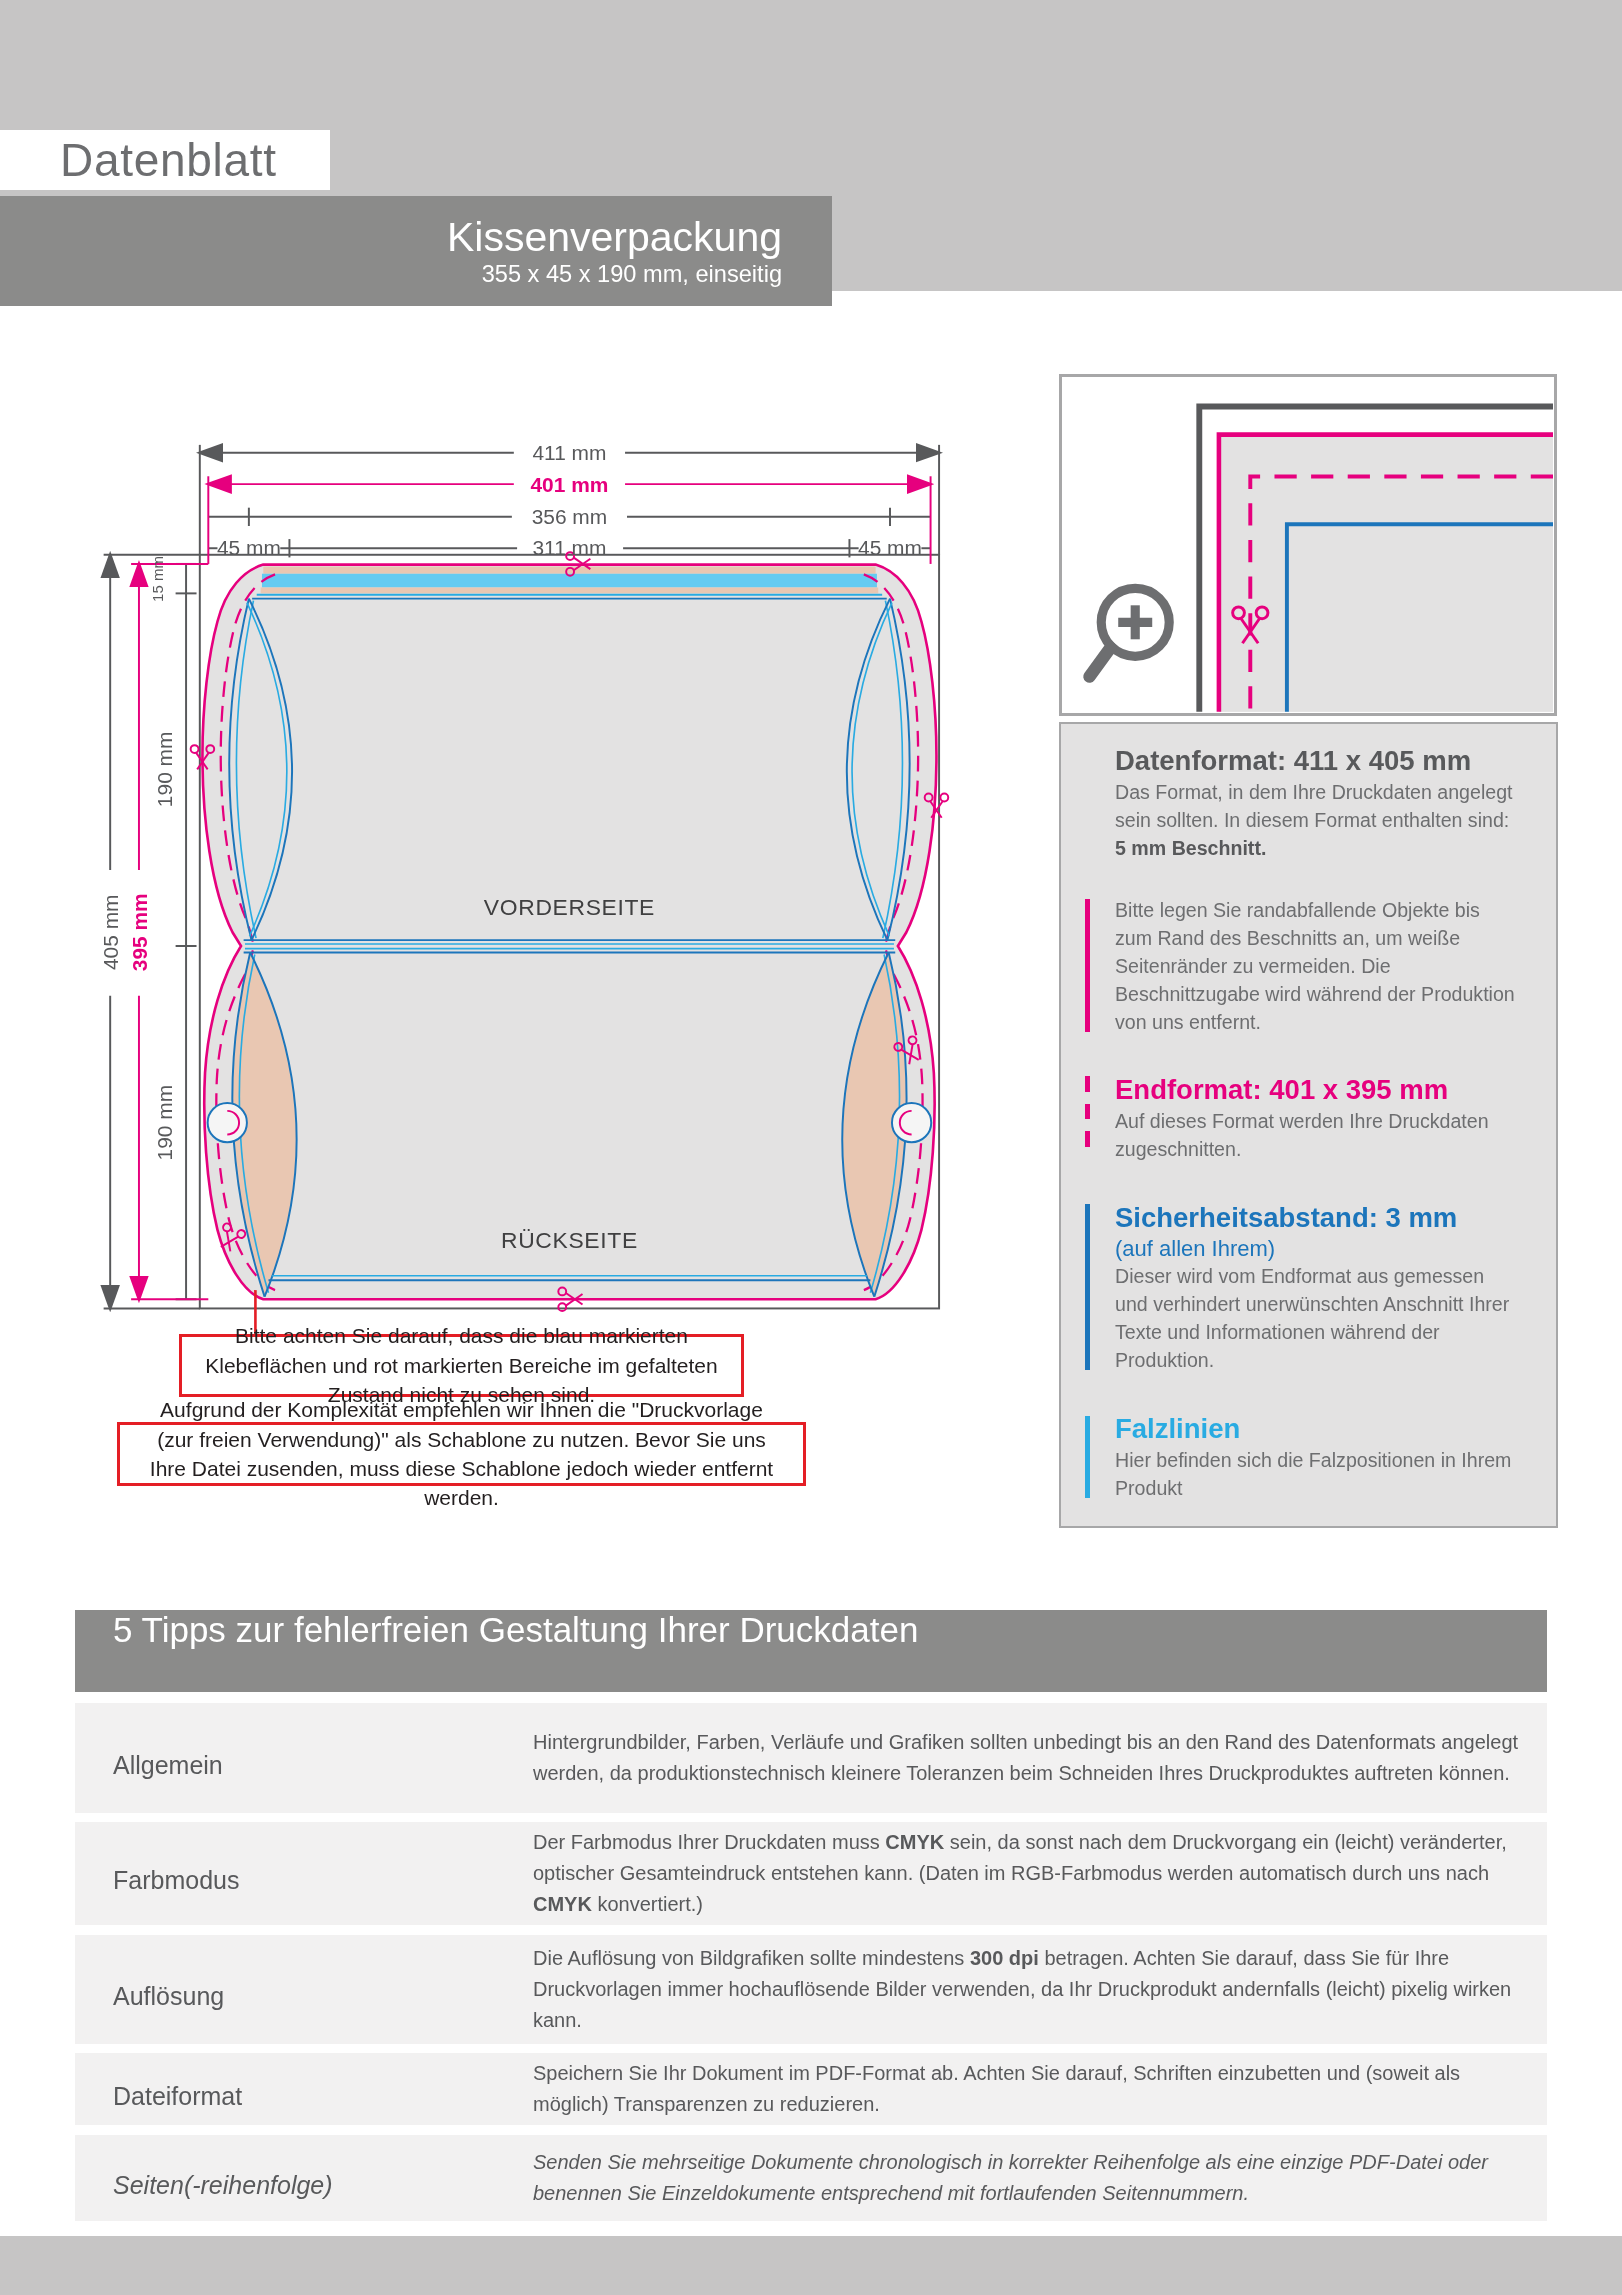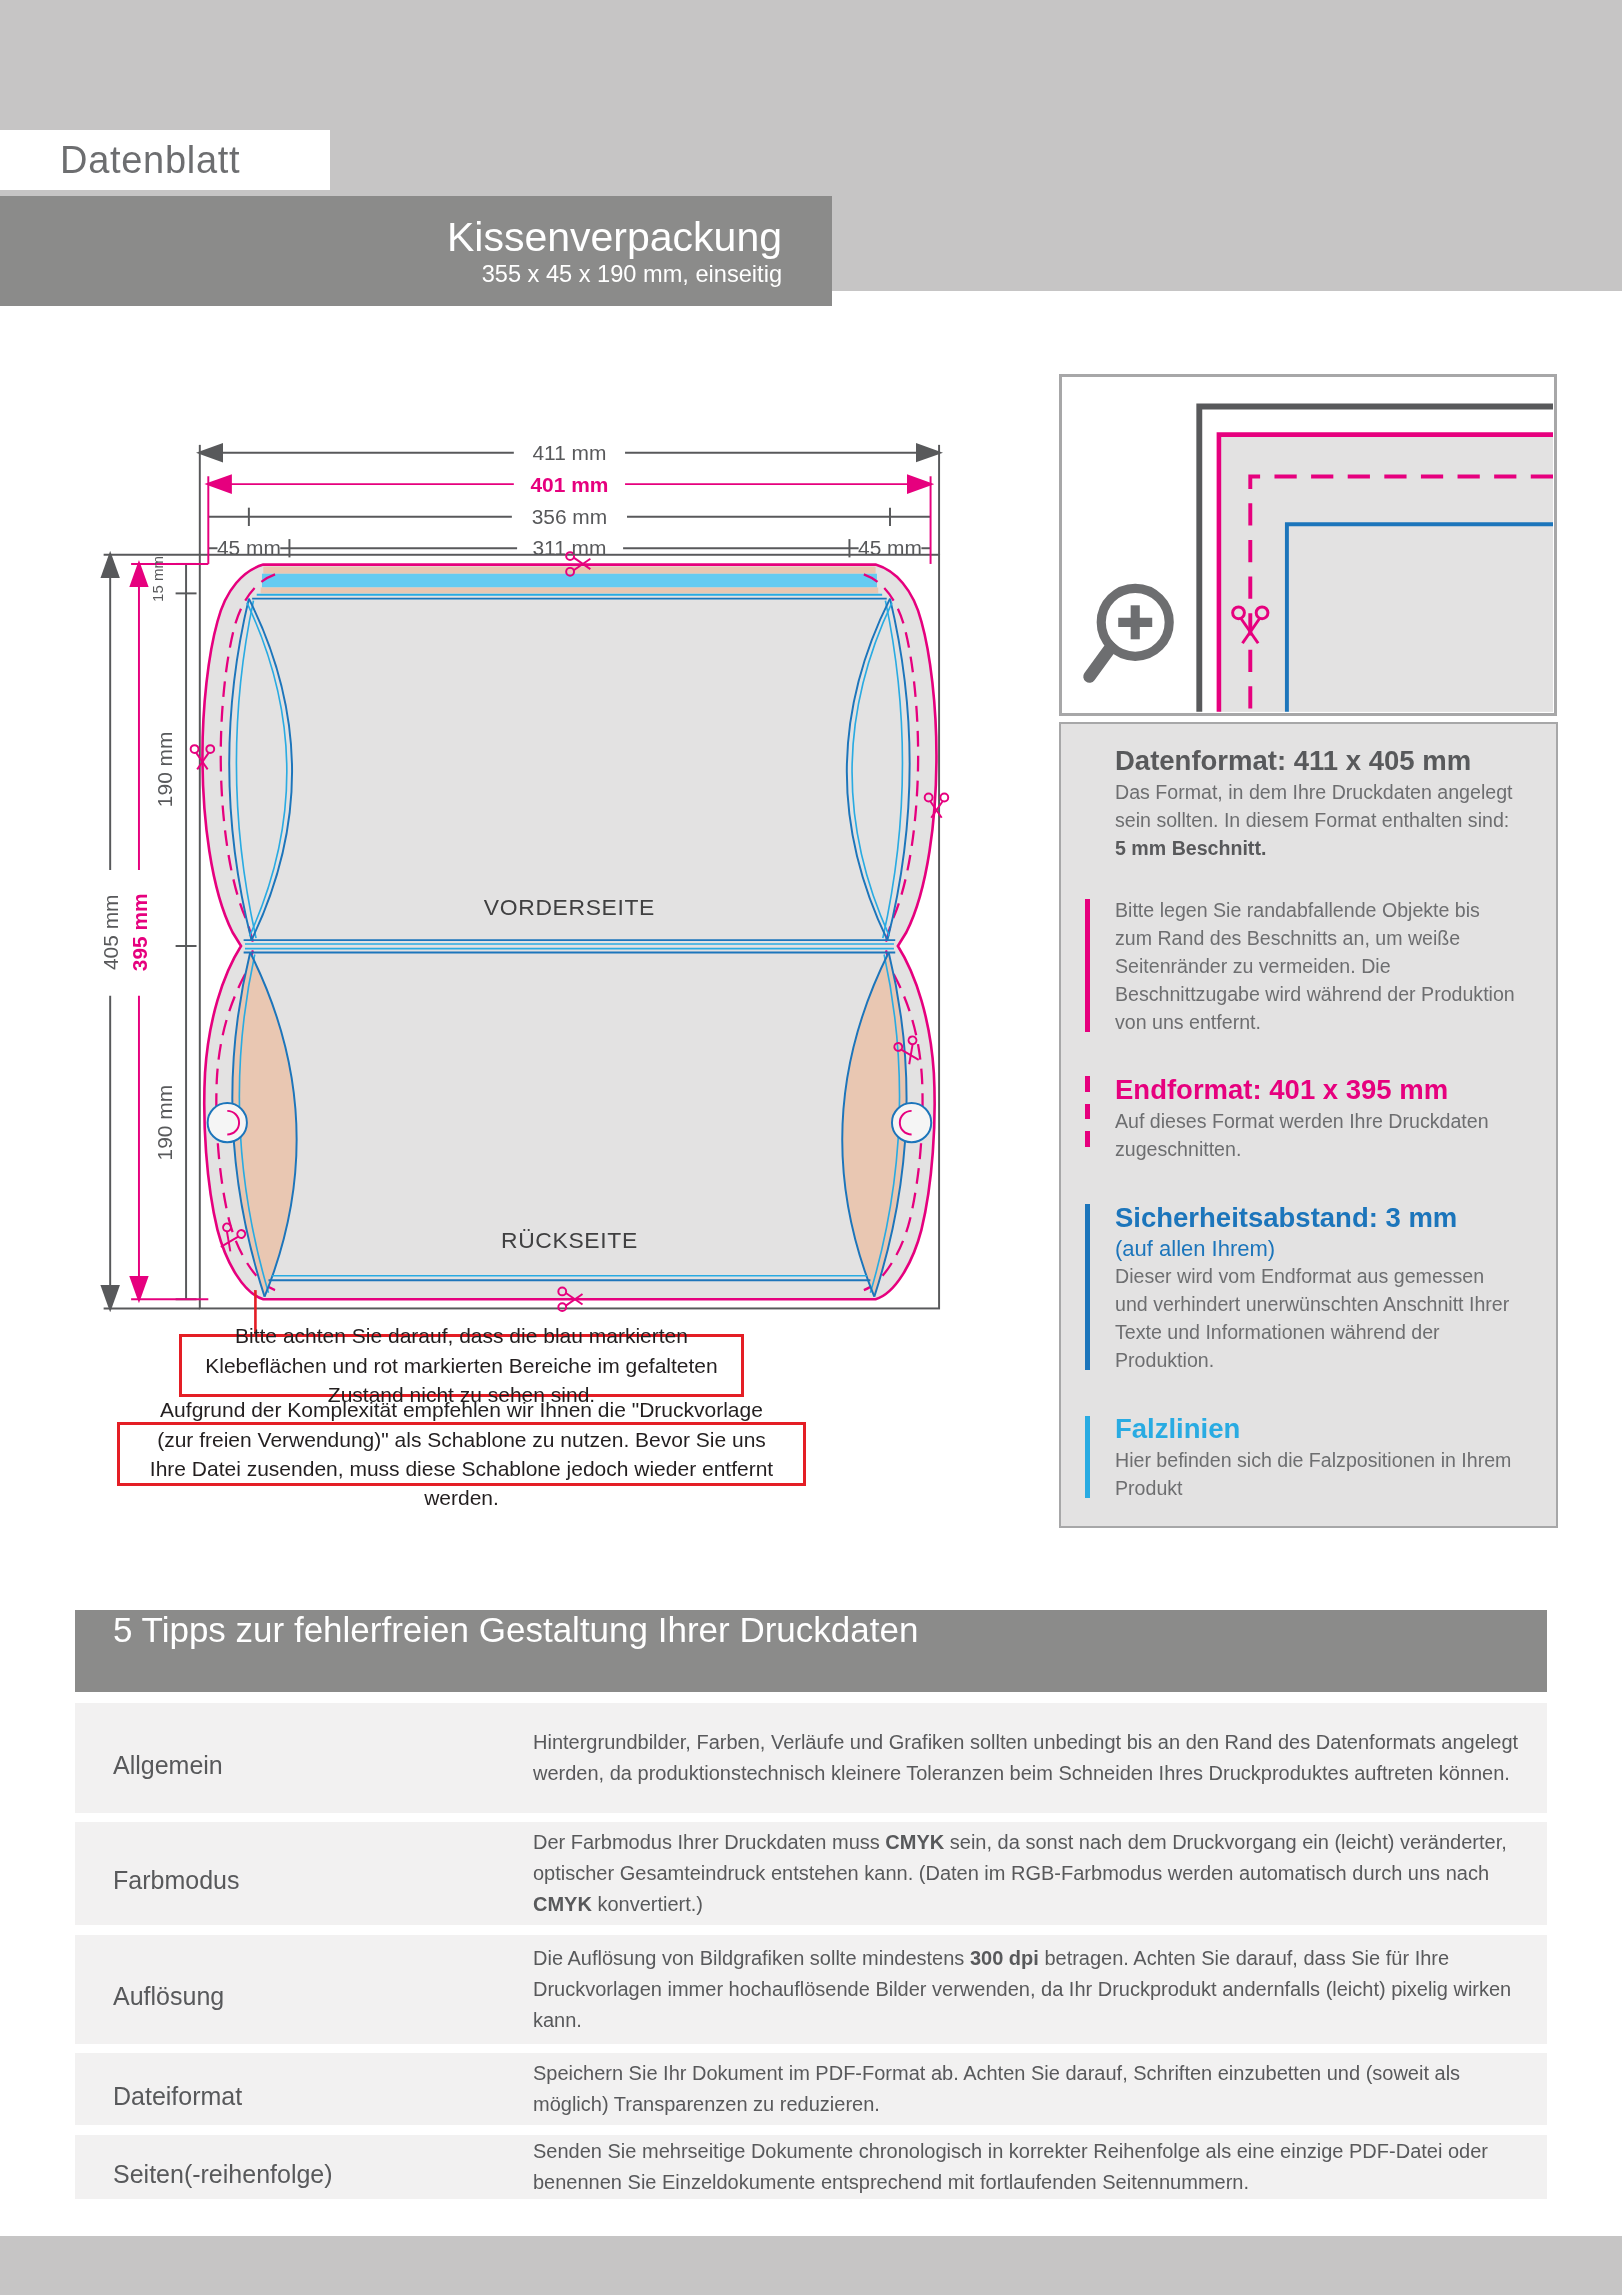--- a/index.html
+++ b/index.html
@@ -3,21 +3,21 @@
 <meta charset="utf-8">
 <style>
   html,body{margin:0;padding:0;background:#ffffff;}
   body{font-family:"Liberation Sans", sans-serif;}
   #page{position:relative;width:1623px;height:2295px;background:#ffffff;overflow:hidden;}
 
   
   .top-band{position:absolute;left:0;top:0;width:1623px;height:291px;background:#c6c5c5;}
   .datenblatt-box{position:absolute;left:0;top:130px;width:330px;height:60px;background:#ffffff;
     display:flex;align-items:center;}
-  .datenblatt-box span{margin-left:60px;font-size:38px;color:#6d6e70;letter-spacing:0.7px;}
+  .datenblatt-box span{margin-left:60px;font-size:46px;color:#6d6e70;letter-spacing:0.7px;}
   .title-bar{position:absolute;left:0;top:196px;width:832px;height:110px;background:#8b8b8a;
     display:flex;flex-direction:column;justify-content:center;align-items:flex-end;padding-right:50px;box-sizing:border-box;}
   .title-bar .t1{font-size:41px;color:#ffffff;line-height:46px;}
   .title-bar .t2{font-size:23.6px;color:#ffffff;line-height:29px;}
 
   
   #diagram-svg{position:absolute;left:0;top:0;width:1623px;height:2295px;}
 
   
   .warn{position:absolute;background:#ffffff;border:3.3px solid #e41e25;box-sizing:border-box;
@@ -51,21 +51,21 @@
   .tips-header{position:absolute;left:75px;top:1610px;width:1472px;height:82px;background:#8b8b8a;
     display:flex;align-items:flex-start;box-sizing:border-box;padding-left:38px;}
   .tips-header span{color:#ffffff;font-size:35px;}
   .tip-row{position:absolute;left:75px;width:1472px;background:#f2f1f1;}
   .tip-label{position:absolute;left:38px;top:14px;bottom:0;display:flex;align-items:center;
     font-size:25px;color:#58595b;}
   .tip-desc{position:absolute;left:458px;top:0;bottom:0;width:1008px;display:flex;align-items:center;
     font-size:20px;line-height:31px;color:#58595b;}
   .tip-desc b{font-weight:bold;}
   .row1{top:1703px;height:110px;} .row2{top:1822px;height:103px;} .row3{top:1935px;height:109px;}
-  .row4{top:2053px;height:72px;} .row5{top:2135px;height:64px;}
+  .row4{top:2053px;height:72px;} .row5{top:2135px;height:86px;font-style:italic;}
 
   .footer-band{position:absolute;left:0;top:2236px;width:1623px;height:60px;background:#c6c5c5;}
 
   text{font-family:"Liberation Sans", sans-serif;}
   .dimtxt{font-size:32px;fill:#58595b;}
   .dimtxt-m{font-size:32px;fill:#e6007e;font-weight:bold;}
   .dimtxt-s{font-size:23px;fill:#58595b;}
   .paneltxt{font-size:35px;fill:#404041;letter-spacing:1px;}
 </style>
 </head>

